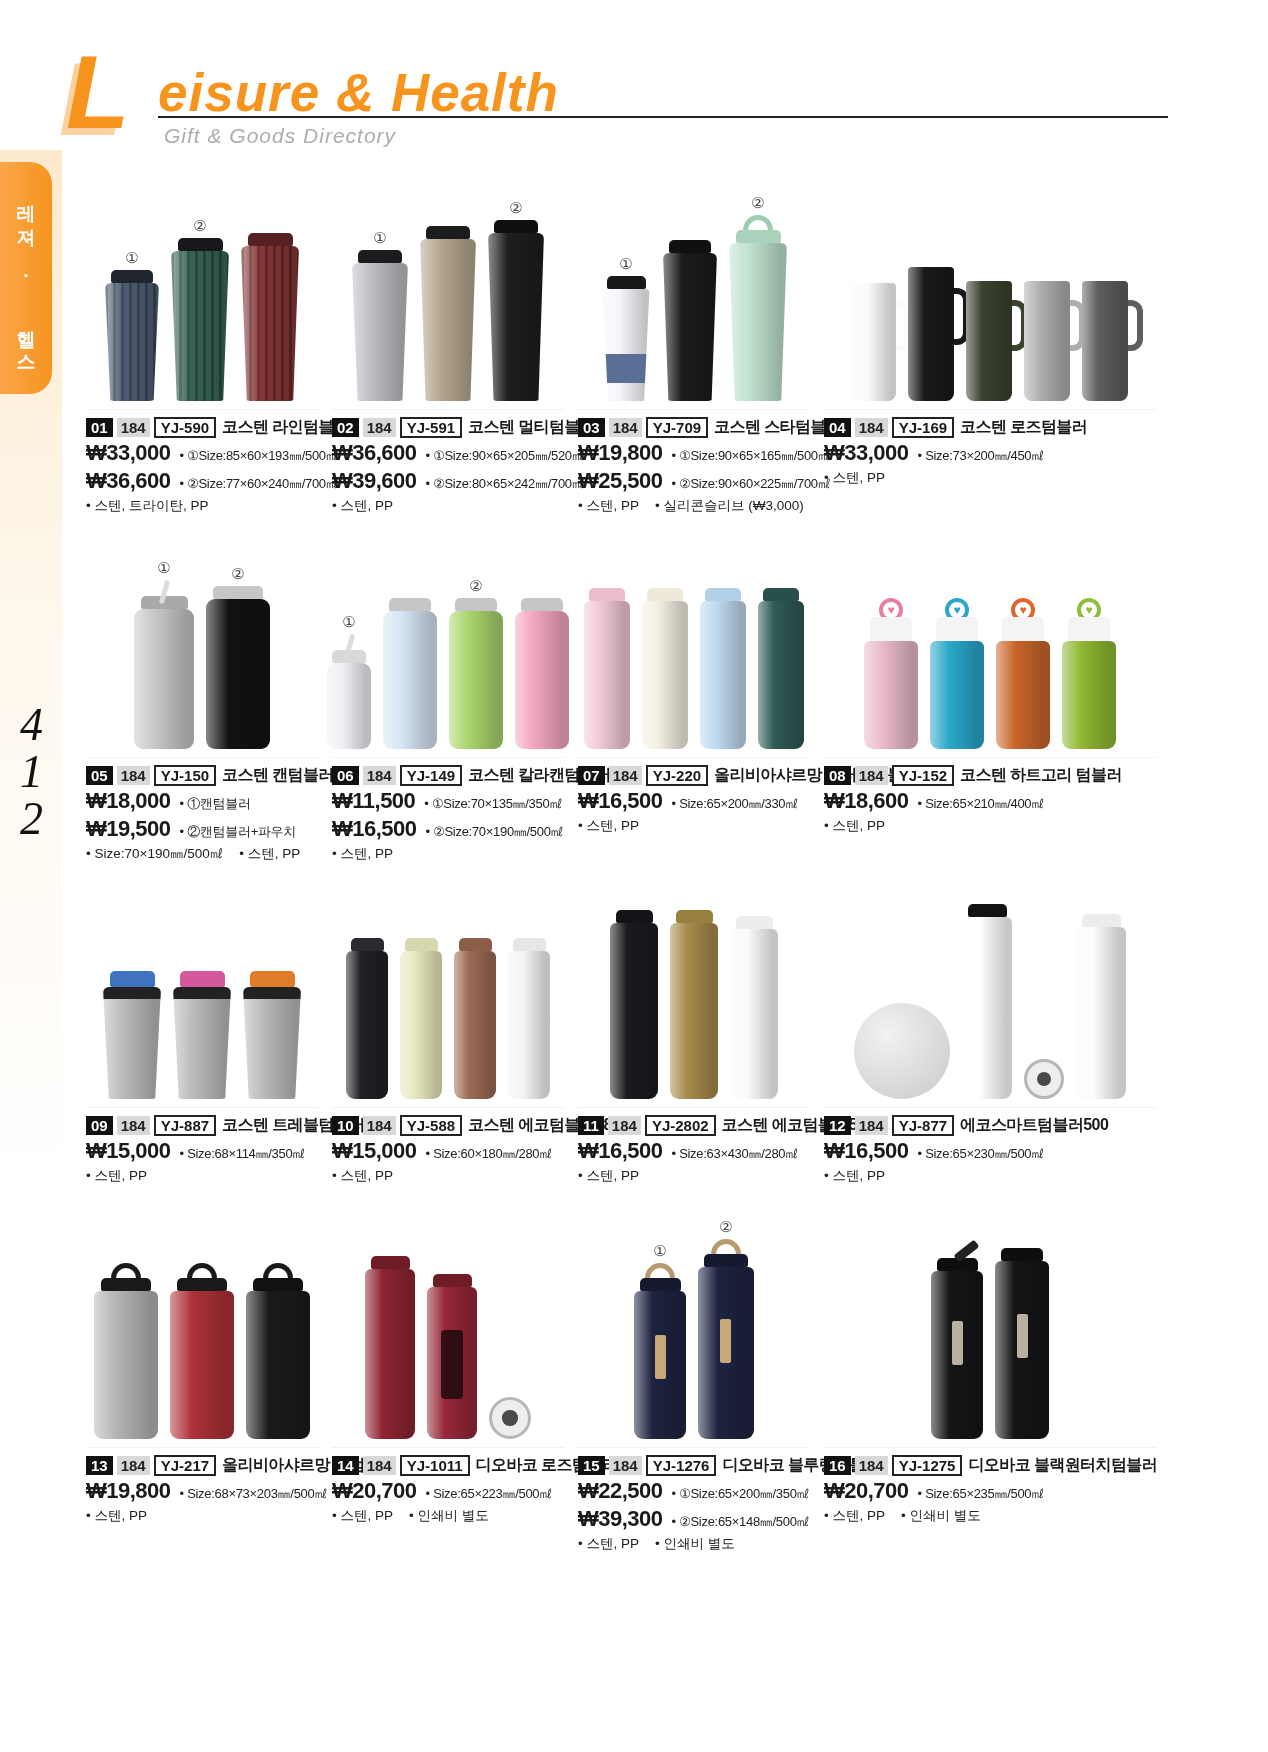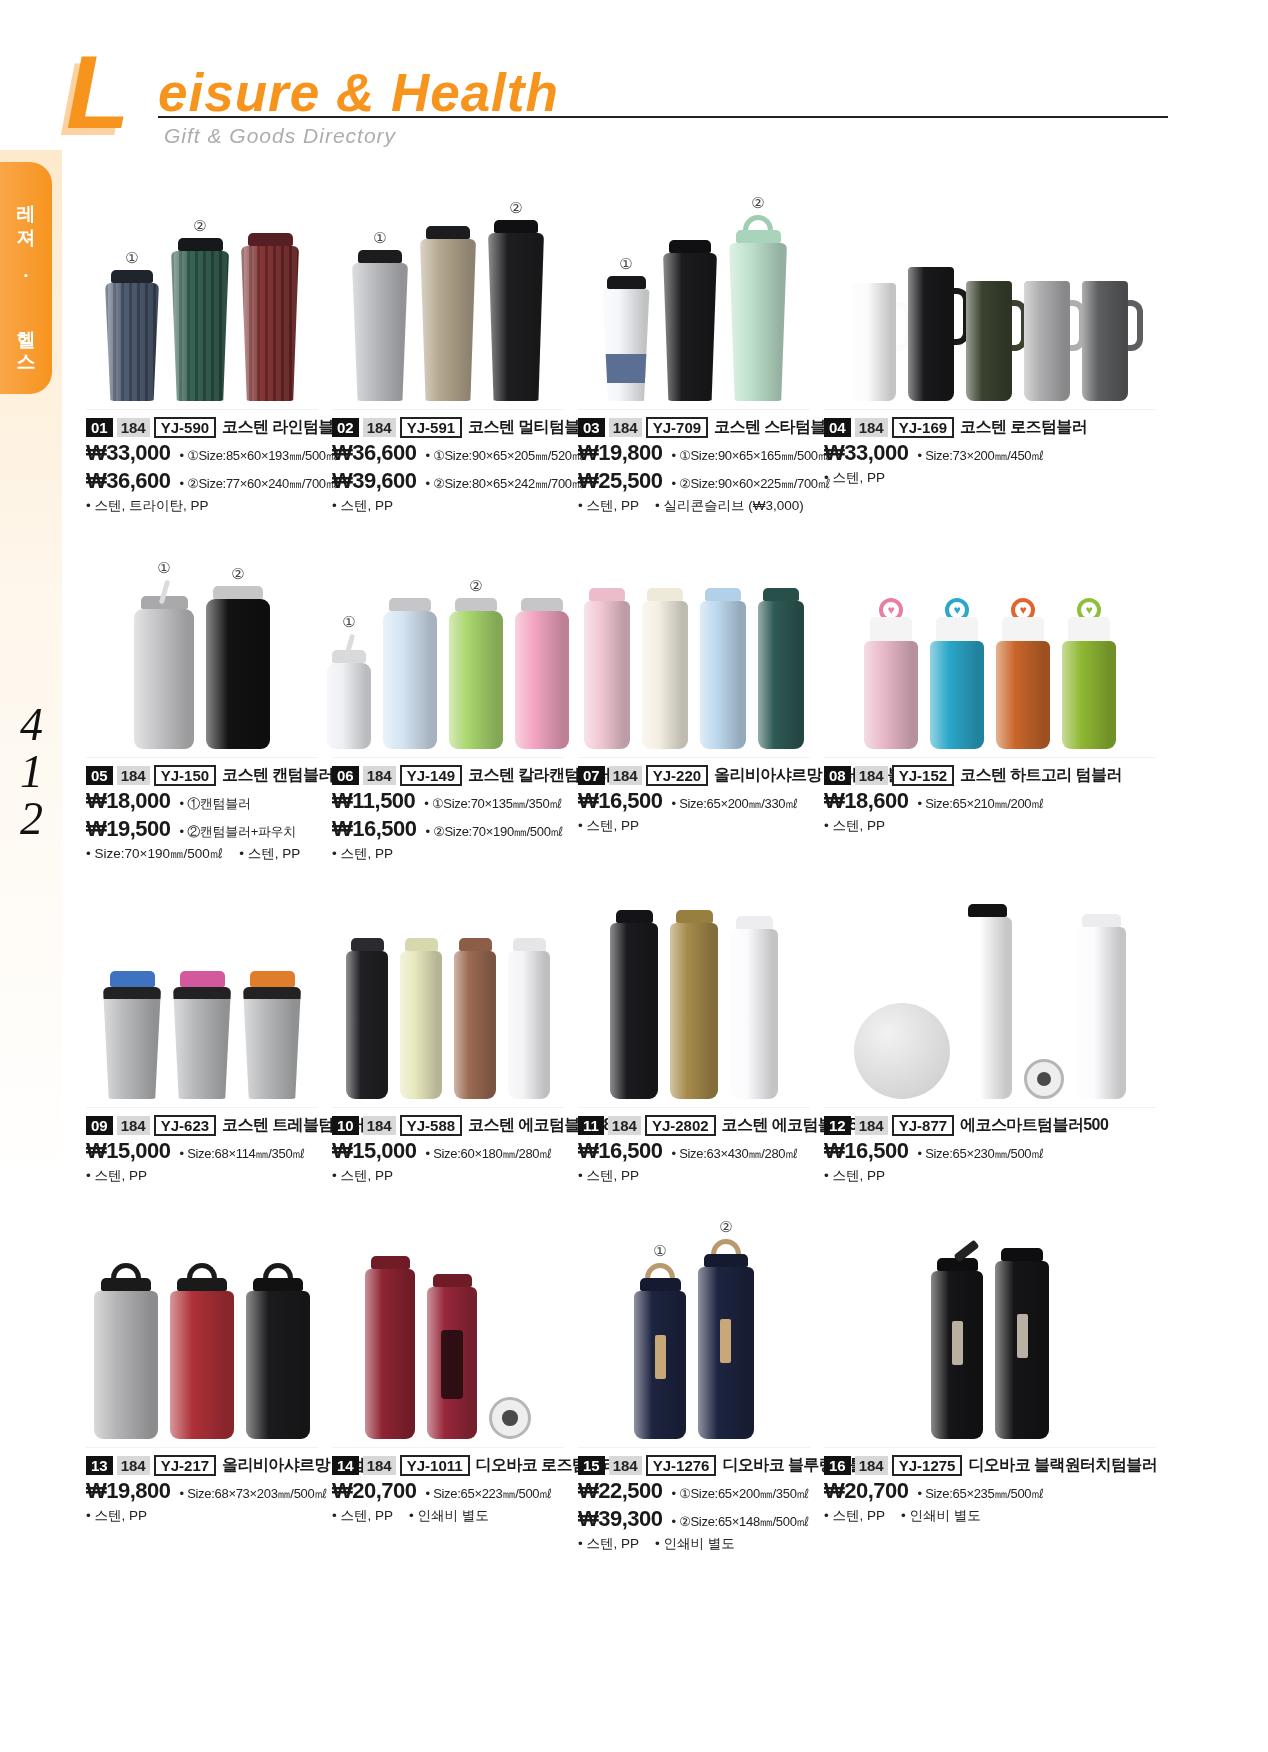--- a/index.html
+++ b/index.html
@@ -377,21 +377,21 @@
         </div>
       </div>
     <div class="cap">
       <span class="num">08</span>
       <span class="pg">184</span>
       <span class="code">YJ-152</span>
       <span class="pname">코스텐 하트고리 텀블러</span>
     </div>
     <div class="pl">
         <span class="price">₩18,600</span>
-        <span class="spec">• Size:65×210㎜/200㎖</span>
+        <span class="spec">• Size:65×210㎜/400㎖</span>
       </div>
 
     <div class="nl">
         <span>• 스텐, PP</span>
       </div>
   </div>
 
   <div class="cell">
     <div class="img">
         <div class="bw" style="width: 58px;">
@@ -409,21 +409,21 @@
         <div class="bw" style="width: 58px;">
           <div class="lid" style="width: 45px; height: 16px; background: rgb(224, 125, 42);"></div>
           <div class="body tumbler" style="width: 58px; height: 112px; background-image: linear-gradient(90deg, rgba(255, 255, 255, 0.5), rgba(255, 255, 255, 0) 35%, rgba(0, 0, 0, 0.22) 88%), linear-gradient(rgb(185, 186, 188), rgb(185, 186, 188));">
             <div class="band" style="background: rgb(34, 34, 34);"></div>
           </div>
         </div>
       </div>
     <div class="cap">
       <span class="num">09</span>
       <span class="pg">184</span>
-      <span class="code">YJ-623</span>
+      <span class="code">YJ-887</span>
       <span class="pname">코스텐 트레블텀블러</span>
     </div>
     <div class="pl">
         <span class="price">₩15,000</span>
         <span class="spec">• Size:68×114㎜/350㎖</span>
       </div>
 
     <div class="nl">
         <span>• 스텐, PP</span>
       </div>

